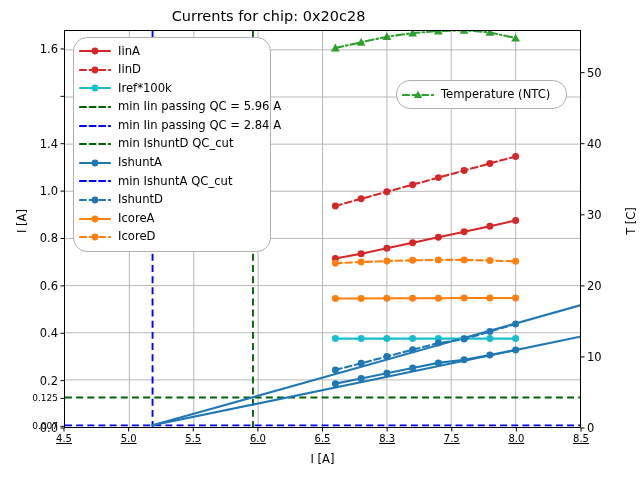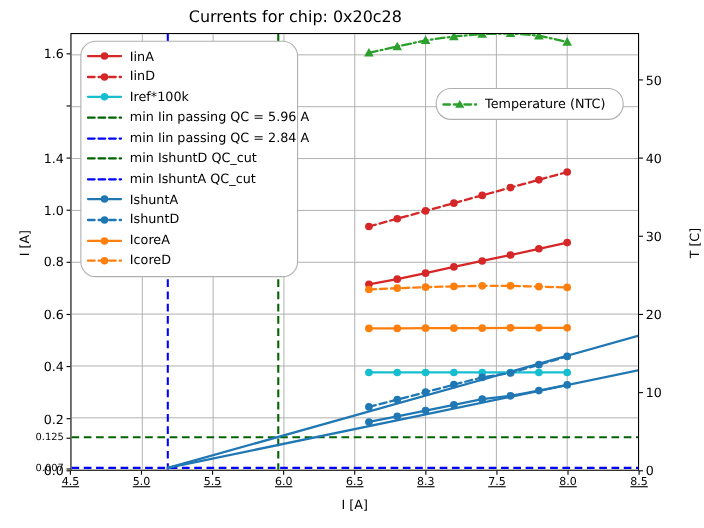--- a/index.html
+++ b/index.html
@@ -342,33 +342,33 @@
         <span class="legend-label">min Iin passing QC = 2.84 A</span>
       </div>
       <div class="legend-row">
         <svg class="legend-swatch" viewBox="0 0 32 14">
           <line x1="1" y1="7" x2="31" y2="7" stroke="#006400" stroke-width="2.1" stroke-linecap="round" stroke-dasharray="6,3.6"></line>
         </svg>
         <span class="legend-label">min IshuntD QC_cut</span>
       </div>
       <div class="legend-row">
         <svg class="legend-swatch" viewBox="0 0 32 14">
-          <line x1="1" y1="7" x2="31" y2="7" stroke="#0000ff" stroke-width="2.1" stroke-linecap="round" stroke-dasharray="6,3.6"></line>
-        </svg>
-        <span class="legend-label">min IshuntA QC_cut</span>
-      </div>
-      <div class="legend-row">
-        <svg class="legend-swatch" viewBox="0 0 32 14">
           <line x1="1" y1="7" x2="31" y2="7" stroke="#1f77b4" stroke-width="2.1" stroke-linecap="round"></line>
           <circle cx="16" cy="7" r="3.4" fill="#1f77b4"></circle>
         </svg>
         <span class="legend-label">IshuntA</span>
       </div>
       <div class="legend-row">
         <svg class="legend-swatch" viewBox="0 0 32 14">
+          <line x1="1" y1="7" x2="31" y2="7" stroke="#0000ff" stroke-width="2.1" stroke-linecap="round" stroke-dasharray="6,3.6"></line>
+        </svg>
+        <span class="legend-label">min IshuntA QC_cut</span>
+      </div>
+      <div class="legend-row">
+        <svg class="legend-swatch" viewBox="0 0 32 14">
           <line x1="1" y1="7" x2="31" y2="7" stroke="#1f77b4" stroke-width="2.1" stroke-linecap="round" stroke-dasharray="6,3.6"></line>
           <circle cx="16" cy="7" r="3.4" fill="#1f77b4"></circle>
         </svg>
         <span class="legend-label">IshuntD</span>
       </div>
       <div class="legend-row">
         <svg class="legend-swatch" viewBox="0 0 32 14">
           <line x1="1" y1="7" x2="31" y2="7" stroke="#ff7f0e" stroke-width="2.1" stroke-linecap="round"></line>
           <circle cx="16" cy="7" r="3.4" fill="#ff7f0e"></circle>
         </svg>

